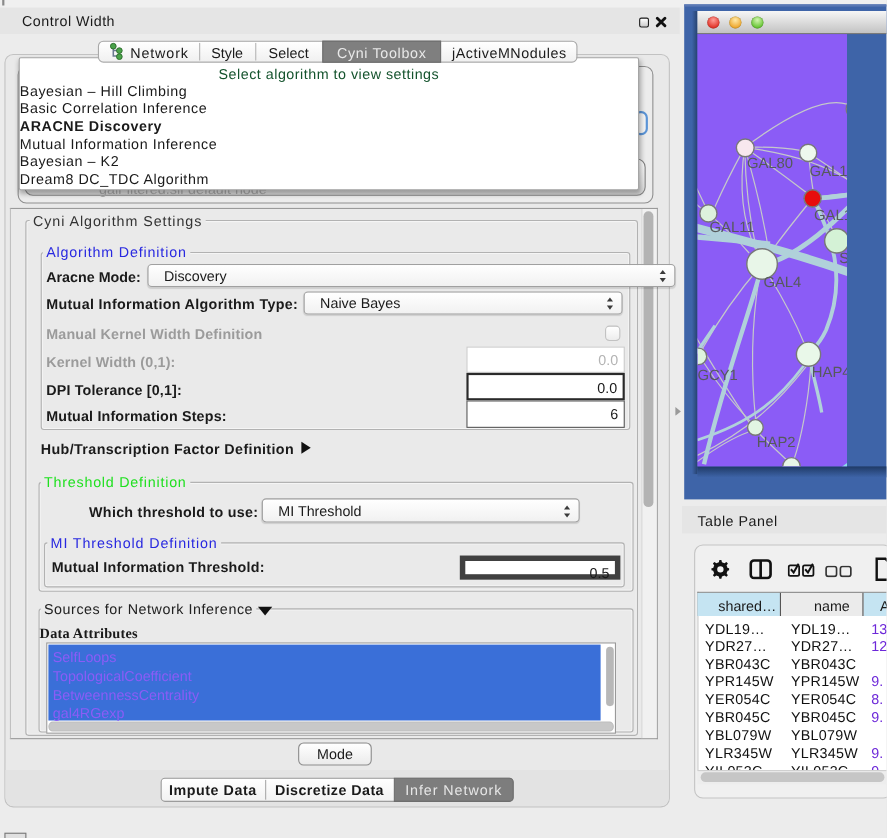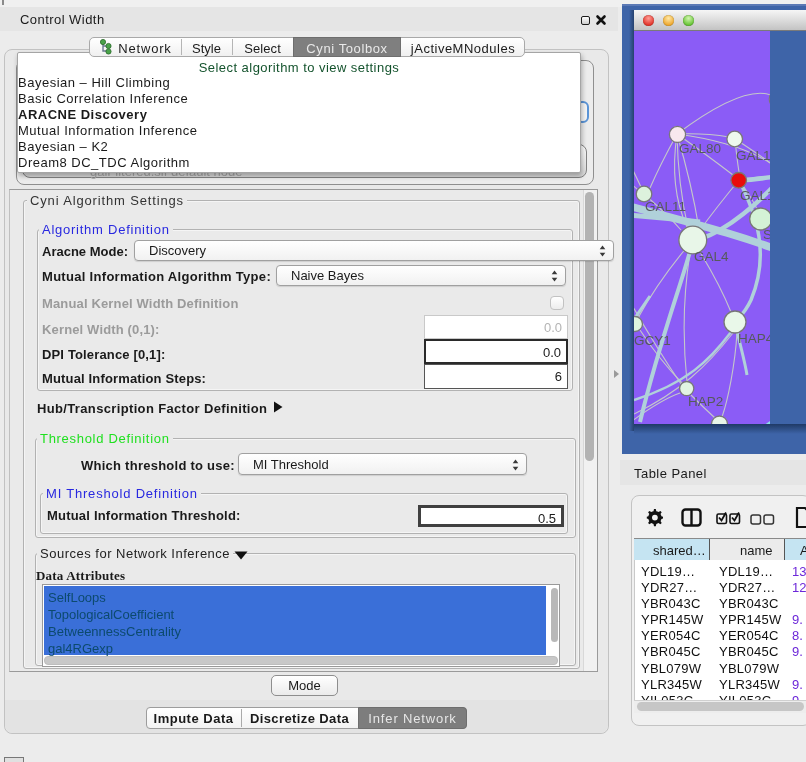--- a/index.html
+++ b/index.html
@@ -84,33 +84,33 @@
   <svg class="abs" style="right:7px;top:5px;" width="7" height="12" viewBox="0 0 7 12">
       <path d="M3.5 0.5 L6.3 4.2 L0.7 4.2 Z" fill="#3a3a3a"></path>
       <path d="M3.5 11.5 L6.3 7.8 L0.7 7.8 Z" fill="#3a3a3a"></path>
     </svg>
 </div>
 
 <div class="grp" style="left:40px;top:493px;width:528px;height:41px;"></div>
 <div class="glab" style="left:43px;top:487px;color:#2828e0;letter-spacing:.8px;">MI Threshold Definition</div>
 
 <div class="abs b13" style="left:47px;top:508px;letter-spacing:.2px;">Mutual Information Threshold:</div>
-<div class="fld" style="left:418px;top:505px;width:146px;height:22px;border:3px solid #404040;padding-top:3px;">0.5</div>
+<div class="fld" style="left:418px;top:505px;width:146px;height:22px;border:5px solid #404040;padding-top:3px;">0.5</div>
 
 <div class="grp" style="left:35px;top:553px;width:541px;height:113px;"></div>
 <div class="glab" style="left:37px;top:547px;color:#222;letter-spacing:.5px;">Sources for Network Inference</div>
 <svg class="abs" style="left:234px;top:551px;" width="14" height="9" viewBox="0 0 14 9">
     <path d="M0.5 0.5 L13.5 0.5 L7 8.5 Z" fill="#111"></path>
   </svg>
 
 <div class="abs b13" style="left:36px;top:568px;letter-spacing:.2px;font-family:Liberation Serif, serif;">Data Attributes</div>
 
 <div class="abs" style="left:42px;top:584px;width:518px;height:83px;background:#fff;border:1px solid #999;"></div>
 <div class="abs" style="left:44px;top:586px;width:502px;height:69px;background:#3a6fd8;"></div>
-<div class="abs" style="left:48px;top:590px;width:490px;color:#0c4a6e;font-size:13px;line-height:16.9px;">SelfLoops<br>TopologicalCoefficient<br>BetweennessCentrality<br>gal4RGexp</div>
+<div class="abs" style="left:48px;top:590px;width:490px;color:#8b5cf6;font-size:13px;line-height:16.9px;">SelfLoops<br>TopologicalCoefficient<br>BetweennessCentrality<br>gal4RGexp</div>
 <div class="abs" style="left:551px;top:588px;width:7px;height:54px;background:#b8b8b8;border-radius:4px;"></div>
 <div class="abs" style="left:44px;top:656px;width:514px;height:9px;background:#c8c8c8;border-radius:4px;border:1px solid #bdbdbd;"></div>
 
 <div class="abs" style="left:271px;top:675px;width:67px;height:21px;background:linear-gradient(#ffffff,#ebebeb);border:1px solid #8e8e8e;border-radius:5px;text-align:center;font-size:13px;padding-top:2px;">Mode</div>
 
 <div class="abs" style="left:5px;top:700px;width:603px;height:33px;background:#e3e3e3;border-radius:0 0 8px 8px;"></div>
 
 <div class="abs" style="left:146px;top:707px;width:321px;height:22px;background:linear-gradient(#ffffff,#f2f2f2);border:1px solid #9c9c9c;border-radius:4px;"></div>
 <div class="abs r13" style="left:146px;top:711px;width:95px;text-align:center;font-weight:bold;letter-spacing:.5px;">Impute Data</div>
 <div class="abs" style="left:241px;top:709px;width:1px;height:18px;background:#aaa;"></div>

